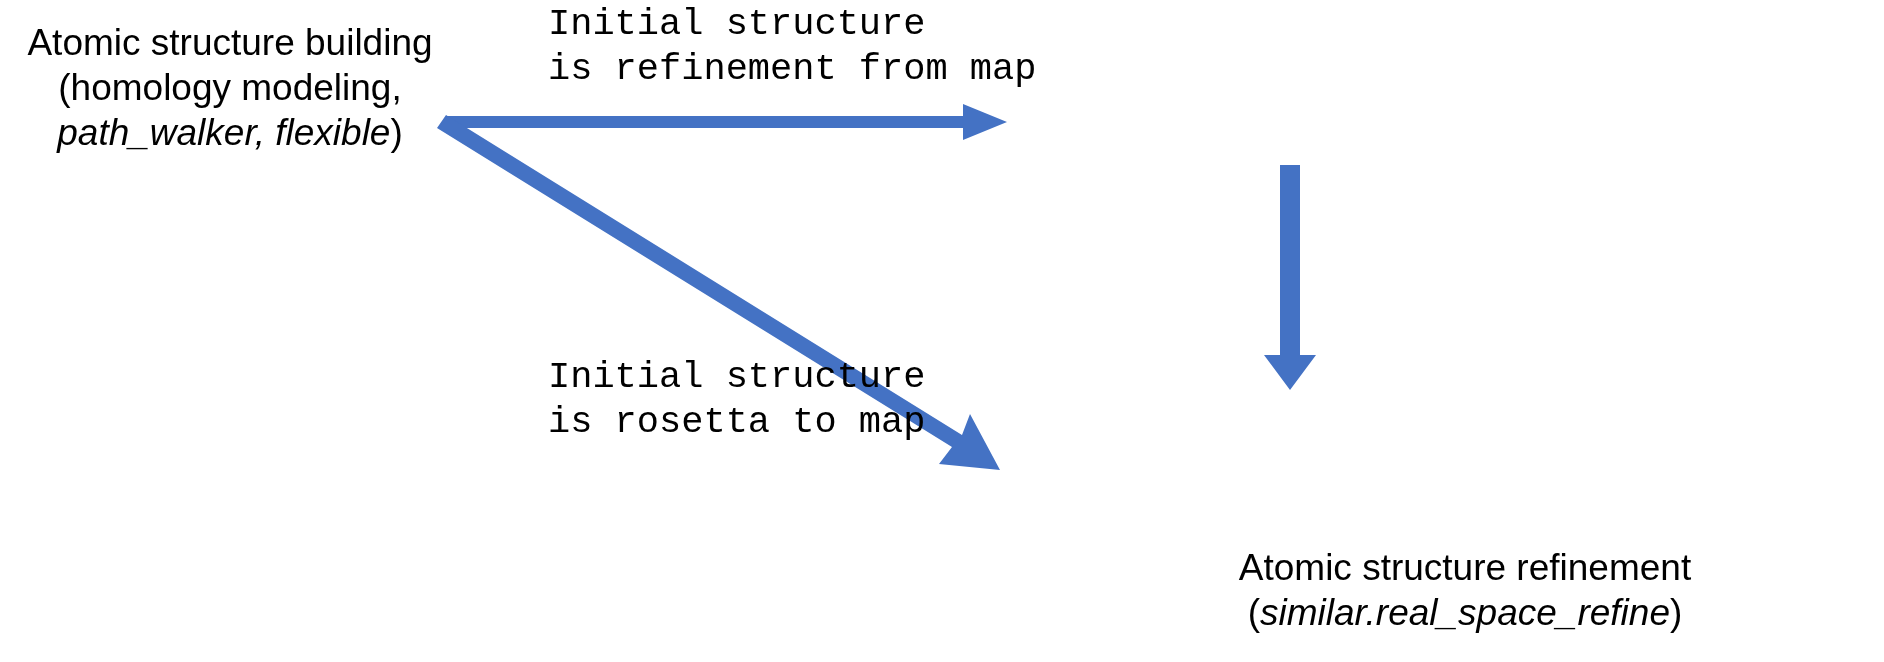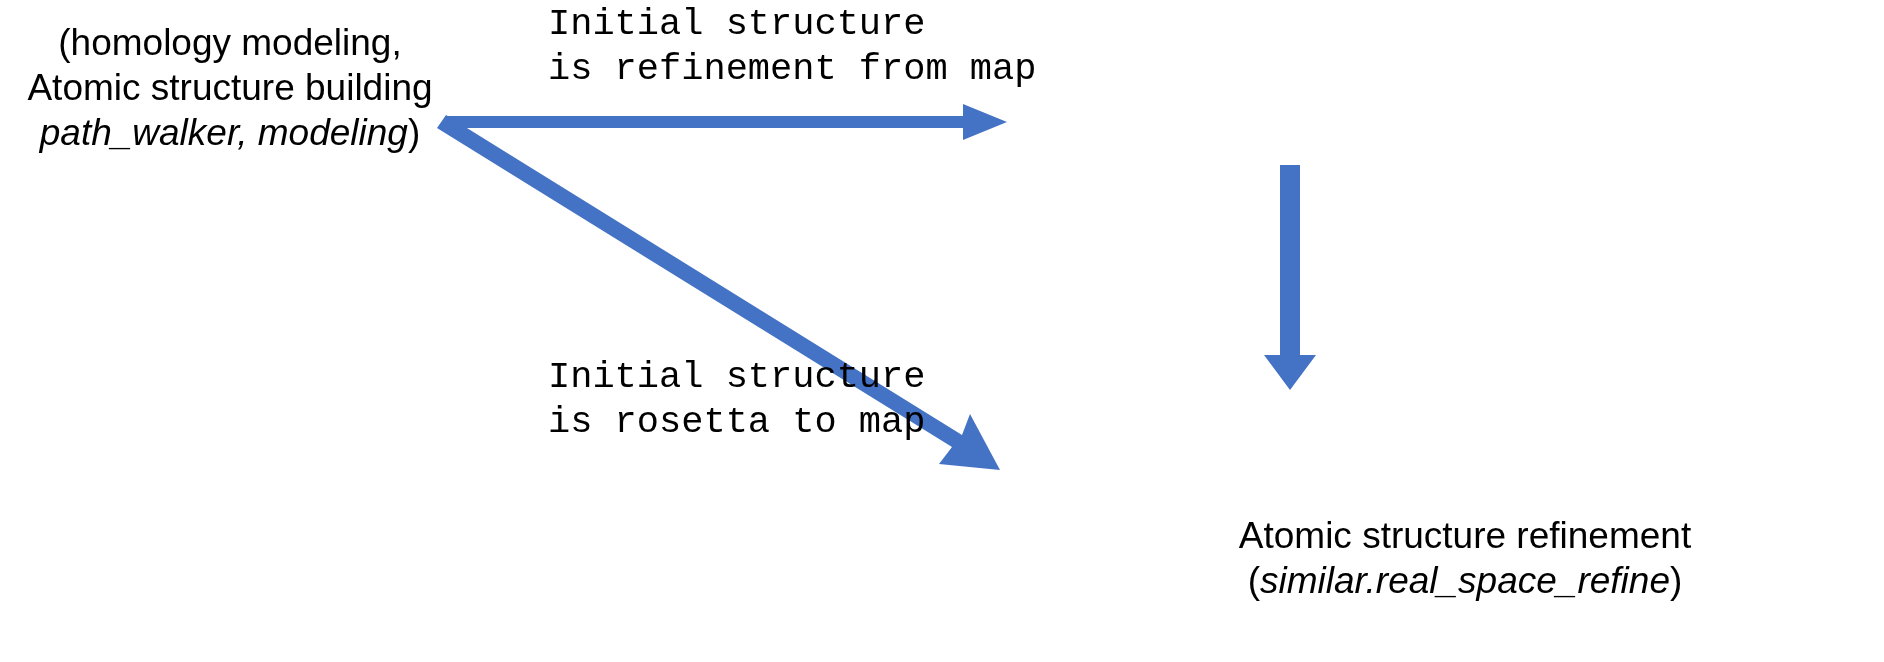--- a/index.html
+++ b/index.html
@@ -44,21 +44,21 @@
     width: 460px;
   }
   #node-fit {
     left: 1075px;
     top: 18px;
     width: 470px;
     text-align: center;
   }
   #node-refine {
     left: 1050px;
-    top: 513px;
+    top: 545px;
     width: 830px;
     text-align: center;
   }
   #label-diff {
     left: 548px;
     top: 2px;
   }
   #label-sim {
     left: 548px;
     top: 355px;
@@ -87,23 +87,23 @@
     <g>
       <path d="M 446 115 L 962 435 L 970 414 L 1000 470 L 939 464 L 952 447 L 437 128 Z" fill="#4472C4"></path>
     </g>
 
     <g>
       <path d="M 1280 165 L 1300 165 L 1300 355 L 1316 355 L 1290 390 L 1264 355 L 1280 355 Z" fill="#4472C4"></path>
     </g>
   </svg>
 
   <div class="node" id="node-build">
+    <span class="ln">Atomic structure building</span>
     <span class="ln">(homology modeling,</span>
-    <span class="ln">Atomic structure building</span>
-    <span class="ln"><span class="it">path_walker, modeling</span><span>)</span></span>
+    <span class="ln"><span class="it">path_walker, flexible</span><span>)</span></span>
   </div>
 
   <div class="edge-label" id="label-diff">
     <span class="ln">Initial structure</span>
     <span class="ln">is refinement from map</span>
   </div>
 
   <div class="edge-label" id="label-sim">
     <span class="ln">Initial structure</span>
     <span class="ln">is rosetta to map</span>

